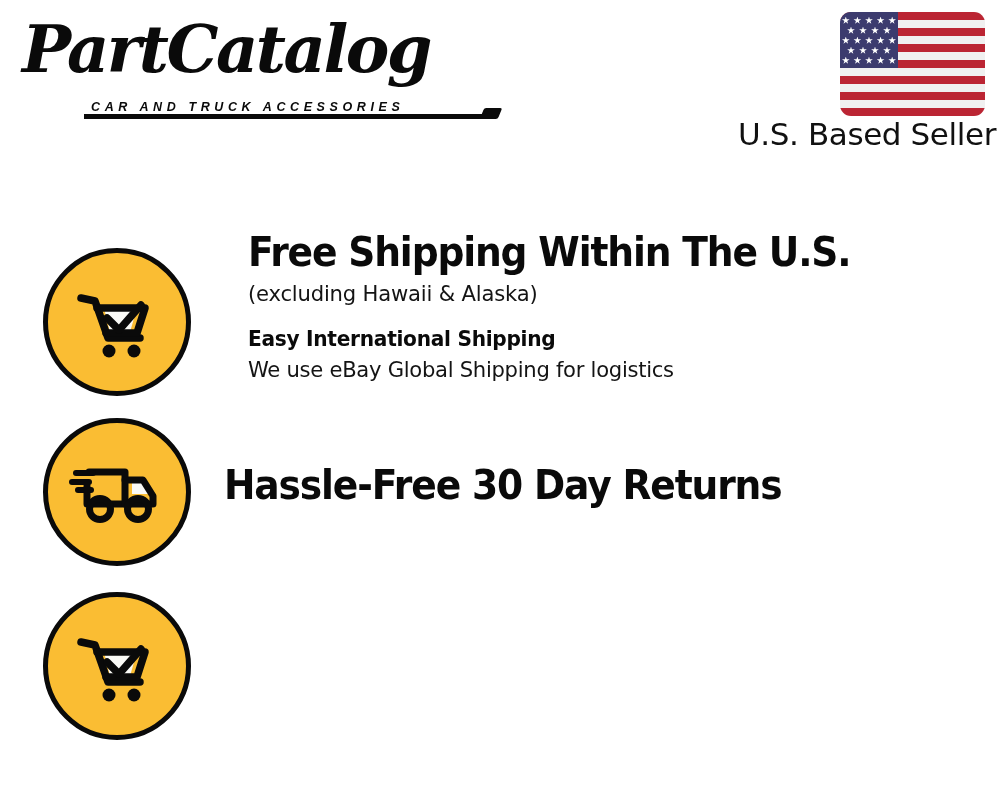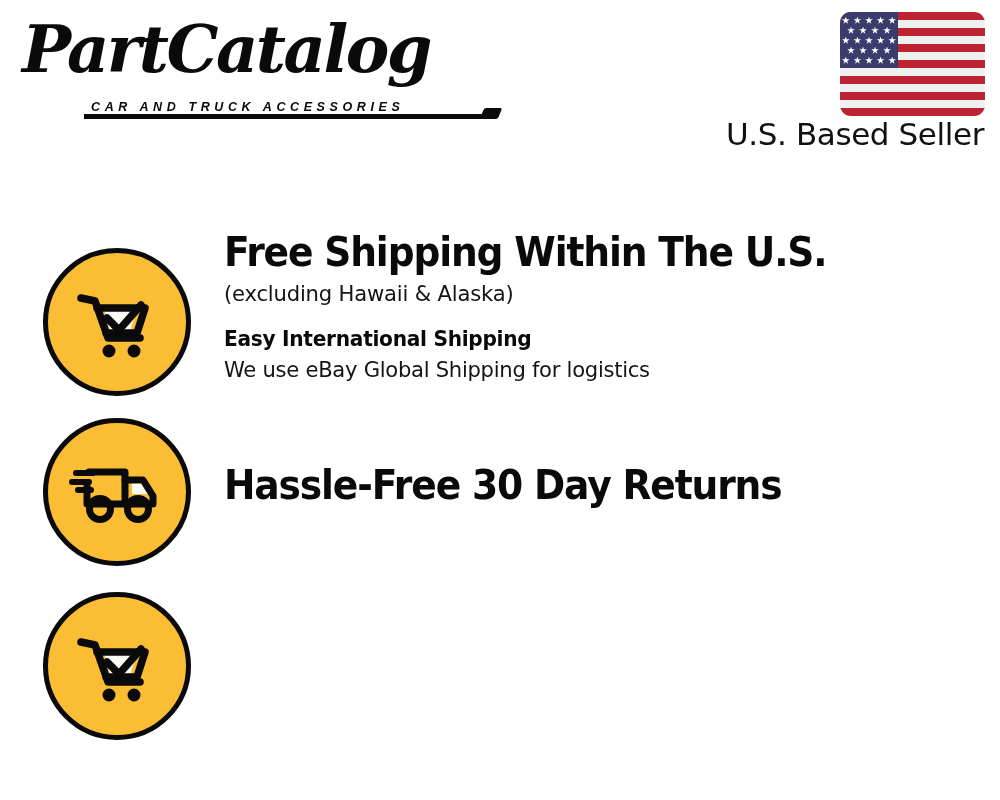--- a/index.html
+++ b/index.html
@@ -125,21 +125,21 @@
     height: 8px;
     background: #ffffff;
     clip-path: polygon(50% 0%, 61% 35%, 98% 35%, 68% 57%, 79% 91%, 50% 70%, 21% 91%, 32% 57%, 2% 35%, 39% 35%);
   }
   .seller-text {
     position: absolute;
     left: 0;
     top: 116px;
     width: 1000px;
     text-align: right;
-    padding-right: 16px;
+    padding-right: 4px;
     box-sizing: border-box;
     font-family: "DejaVu Sans", "Liberation Sans", sans-serif;
     font-weight: 400;
     font-size: 31px;
     letter-spacing: -0.4px;
     color: #111111;
     white-space: nowrap;
   }
 
   
@@ -180,21 +180,21 @@
     width: 100px;
     height: 100px;
     display: block;
   }
 
   .feature-text {
     position: absolute;
     left: 224px;
     right: 10px;
   }
-  .feature-row.r0 .feature-text { top: 0px; }
+  .feature-row.r0 .feature-text { top: 0px; margin-left: 24px; }
   .feature-row.r1 .feature-text { top: 45px; }
   .feature-row.r2 .feature-text { top: 48px; }
 
   .f-title {
     font-family: "DejaVu Sans", "Liberation Sans", sans-serif;
     font-weight: 700;
     font-size: 40px;
     line-height: 1.12;
     letter-spacing: -1.2px;
     color: #0a0a0a;

